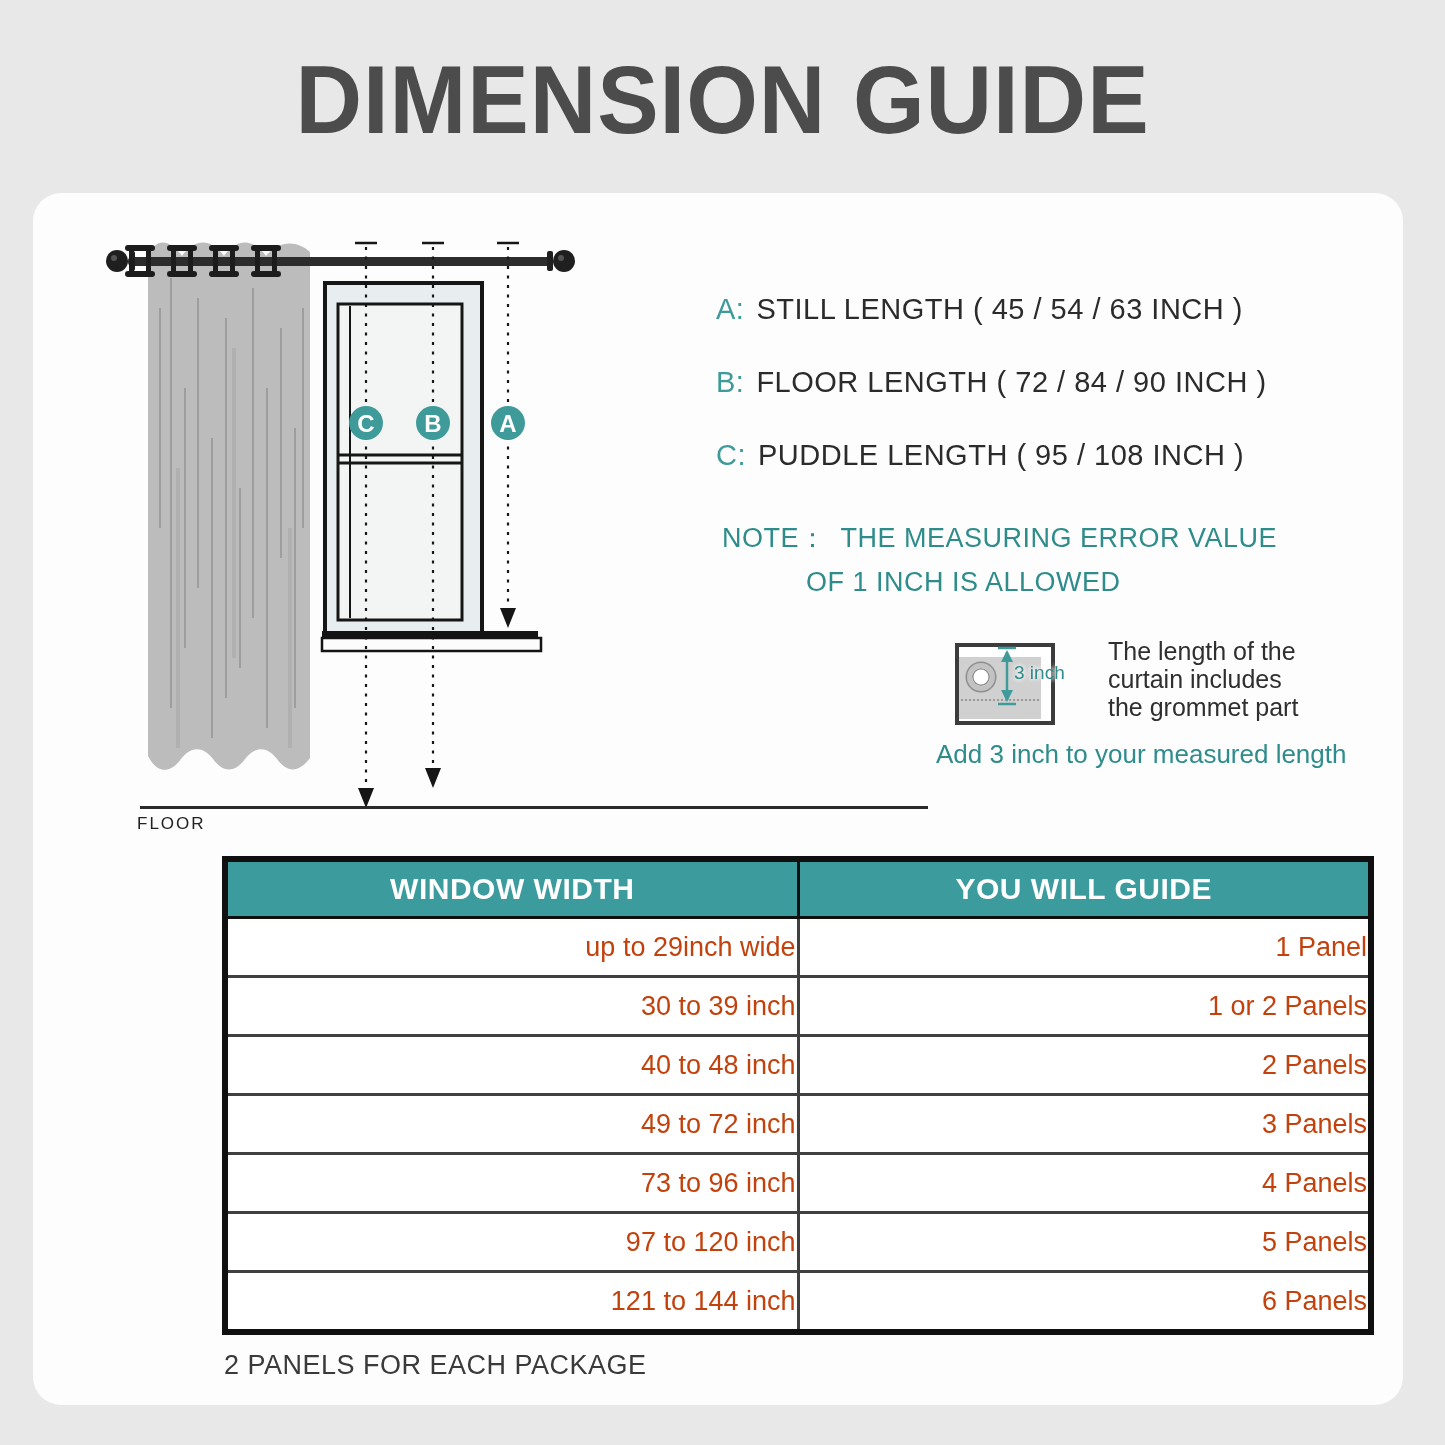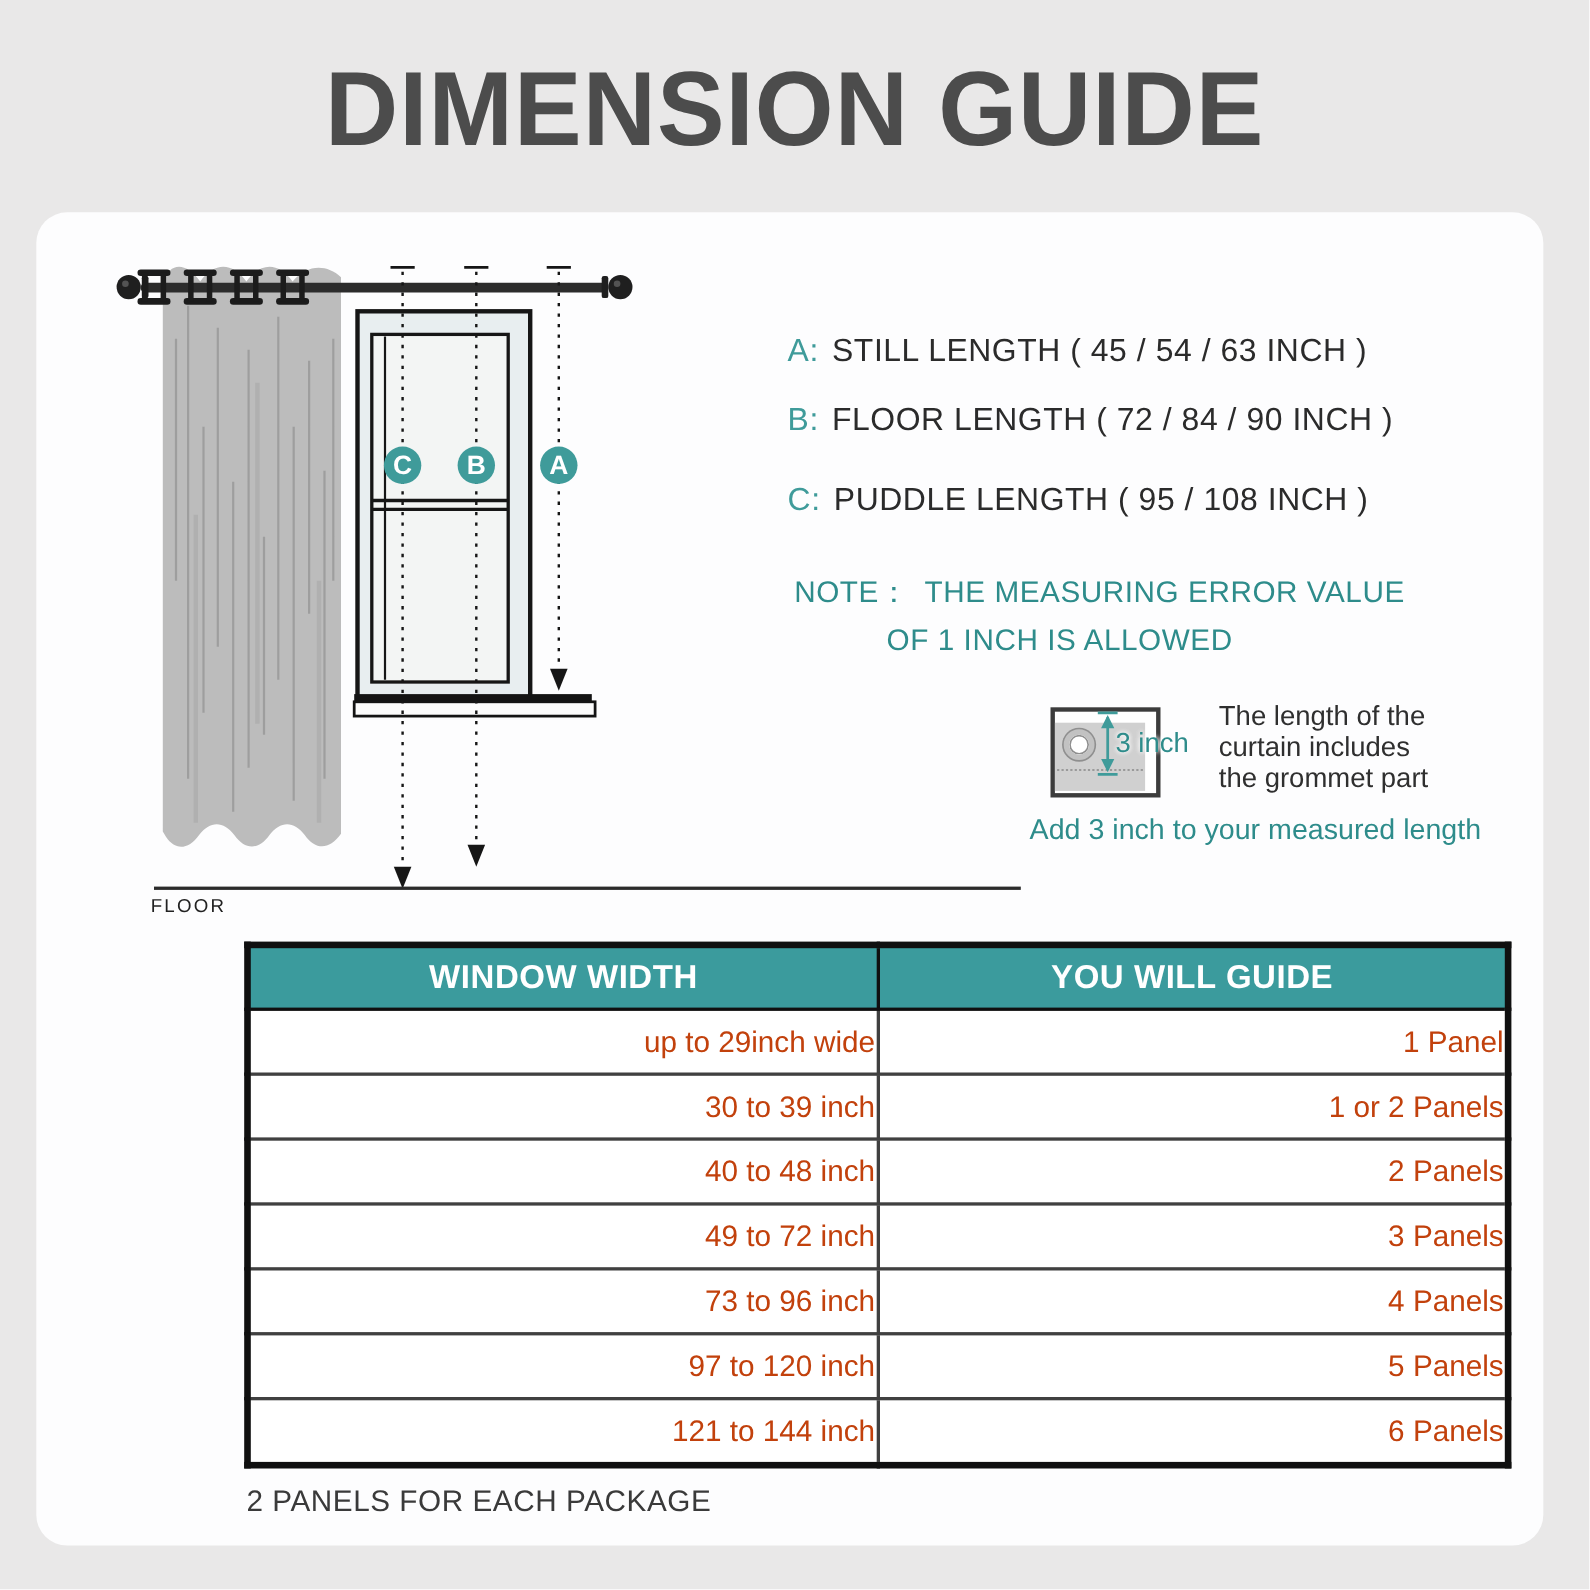--- a/index.html
+++ b/index.html
@@ -17,37 +17,37 @@
   .illustration{position:absolute;left:85px;top:228px;width:500px;height:615px;}
   .marker-circle{fill:var(--teal,#3f9b9a);}
   .marker-letter{fill:#ffffff;font-size:24px;font-weight:bold;
                  font-family:"Liberation Sans",sans-serif;}
 
   .floor-line{position:absolute;left:140px;top:806px;width:788px;height:3px;background:#2b2b2b;}
   .floor-label{position:absolute;left:137px;top:814px;font-size:17px;letter-spacing:2px;color:#222;}
 
   .legend-row{position:absolute;left:716px;font-size:29px;letter-spacing:.5px;color:#2b2b2b;white-space:nowrap;}
   .legend-row .k{color:var(--teal,#3f9b9a);margin-right:12px;}
-  .row-a{top:303px;} .row-b{top:366px;} .row-c{top:439px;}
+  .row-a{top:293px;} .row-b{top:366px;} .row-c{top:439px;}
 
   .note1{position:absolute;left:722px;top:520px;font-size:27px;letter-spacing:.5px;
          color:var(--note-teal,#2e8c8b);white-space:nowrap;}
   .note1 .lbl{margin-right:14px;}
   .note2{position:absolute;left:806px;top:567px;font-size:27px;letter-spacing:.5px;
          color:var(--note-teal,#2e8c8b);white-space:nowrap;}
 
   .grommet-box{position:absolute;left:955px;top:643px;width:100px;height:82px;
                border:4px solid #3c3c3c;background:#fff;box-sizing:border-box;}
   .g-fabric{position:absolute;left:0;top:10px;width:82px;height:62px;background:#d0d0d0;}
   .g-dotted{position:absolute;left:2px;top:52px;width:78px;border-top:2px dotted #9a9a9a;}
   .g-ring{position:absolute;left:8px;top:16px;width:28px;height:28px;border-radius:50%;
           background:#fff;border:5px solid #c2c2c2;box-sizing:border-box;
           box-shadow:0 0 0 1.5px #8f8f8f, inset 0 0 0 1.5px #8f8f8f;}
   .g-arrow{position:absolute;left:996px;top:646px;width:22px;height:60px;}
-  .g-measure{position:absolute;left:1014px;top:662px;font-size:25px;color:var(--note-teal,#2e8c8b);
+  .g-measure{position:absolute;left:1014px;top:662px;font-size:19px;color:var(--note-teal,#2e8c8b);
              text-shadow:0 0 5px #fff,0 0 5px #fff;}
   .g-desc{position:absolute;left:1108px;top:637px;font-size:25px;line-height:28px;
           color:#2f2f2f;white-space:pre-line;}
   .g-tip{position:absolute;left:936px;top:739px;font-size:26px;color:var(--note-teal,#2e8c8b);white-space:nowrap;}
 
   table.size-table{position:absolute;left:222px;top:856px;width:1152px;
                    border-collapse:collapse;border:6px solid #101010;table-layout:fixed;}
   table.size-table th{width:52.5%;height:52px;background:var(--header-bg,#3b9b9d);
                       color:#fff;font-size:30px;font-weight:bold;letter-spacing:.5px;
                       border:3px solid #101010;text-align:center;}

